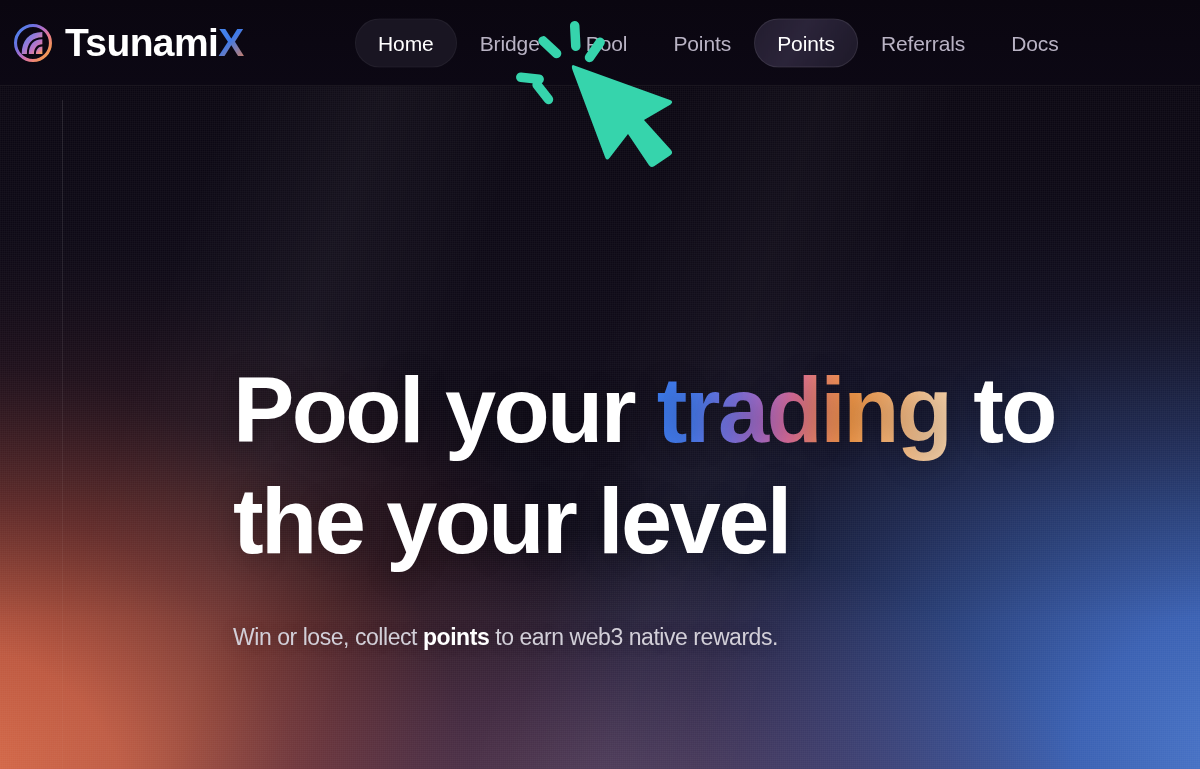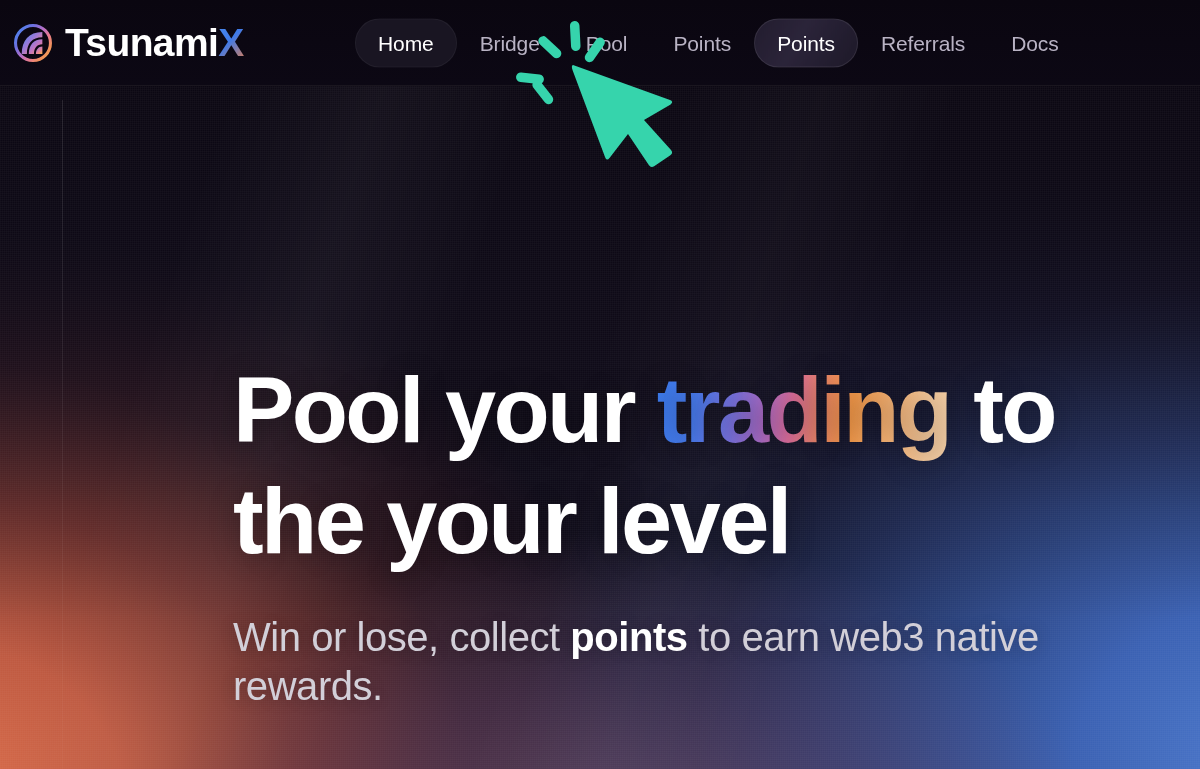--- a/index.html
+++ b/index.html
@@ -207,21 +207,21 @@
       #f8b374 78%,
       #fbcfa2 92%,
       #fcd6ac 100%);
     -webkit-background-clip:text;
     background-clip:text;
     color:transparent;
     margin-top:12px;
   }
   .hero-sub {
     margin-top:36px;
-    font-size:40px;
+    font-size:23px;
     font-weight:400;
     line-height:49px;
     letter-spacing:-0.45px;
     color:#d2cfd8;
     max-width:880px;
     text-shadow:0 1px 16px rgba(0,0,0,0.22);
   }
   .hero-sub .emphasis {
     color:#ffffff;
     font-weight:700;

